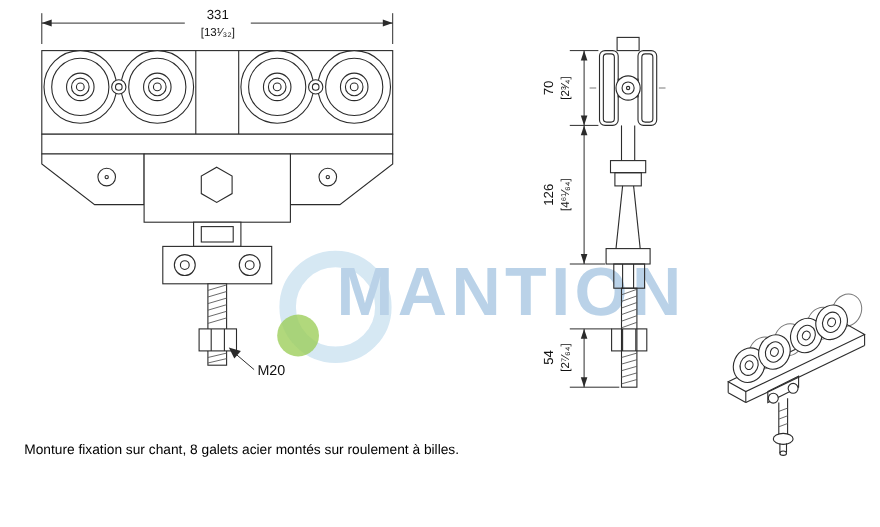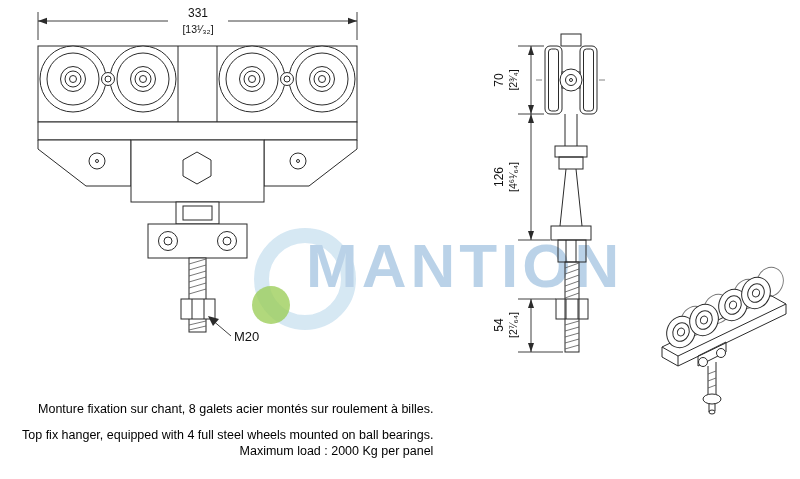--- a/index.html
+++ b/index.html
@@ -27,21 +27,21 @@
   svg .nf{fill:none;}
   svg .hatch{stroke:#555;stroke-width:.8;fill:none;}
   svg .arrow{fill:#2b2b2b;stroke:none;}
   svg .dash{stroke:#666;stroke-width:.8;stroke-dasharray:6 3;fill:none;}
   svg text{font-family:"Liberation Sans",sans-serif;fill:#111;stroke:none;}
   svg .dim{font-size:12px;}
   svg .dims{font-size:10.5px;}
   svg .callout{font-size:13px;}
   
   .notes{position:absolute;left:22px;top:401px;font-size:12.5px;color:#000;line-height:1.32;}
-  .notes p{margin:0 0 9px 0;text-align:right;}
+  .notes p{margin:0 0 9px 0;}
 </style>
 </head>
 <body>
 
 <div class="page">
 
   <div class="watermark">
     <div class="wm-logo">
       <div class="wm-ring"></div>
       <div class="wm-dot"></div>
@@ -265,19 +265,15 @@
         <line class="ln" x1="715" y1="403" x2="715" y2="411"></line>
         <ellipse class="ln" cx="712" cy="412" rx="3" ry="2"></ellipse>
       </g>
     </g>
   </svg>
 
   <div class="notes">
     <p>
       <span>Monture fixation sur chant,  8 galets acier montés sur roulement à billes.</span><br>
     </p>
-    <p>
-      <span>Top fix hanger, equipped with 4 full steel wheels mounted on ball bearings.</span><br>
-      <span>Maximum load : 2000 Kg per panel</span>
-    </p>
   </div>
 
 </div>
 
 </body></html>

